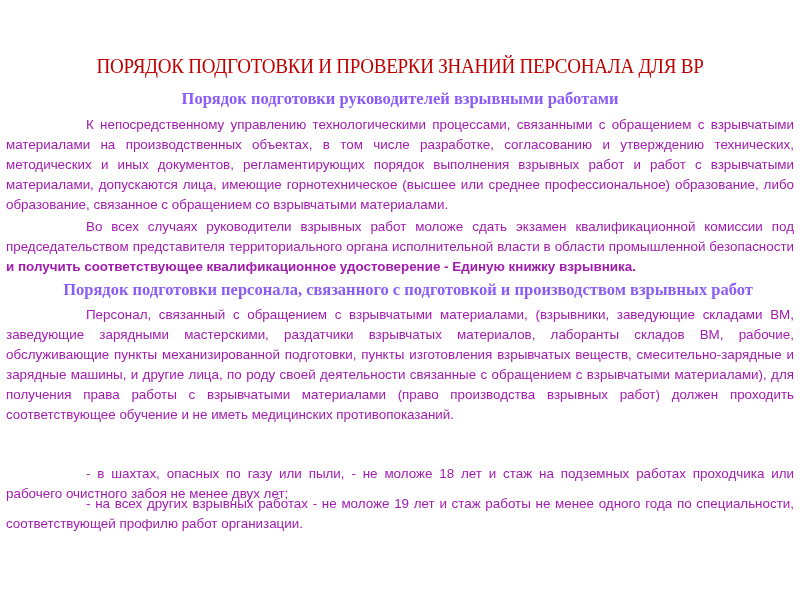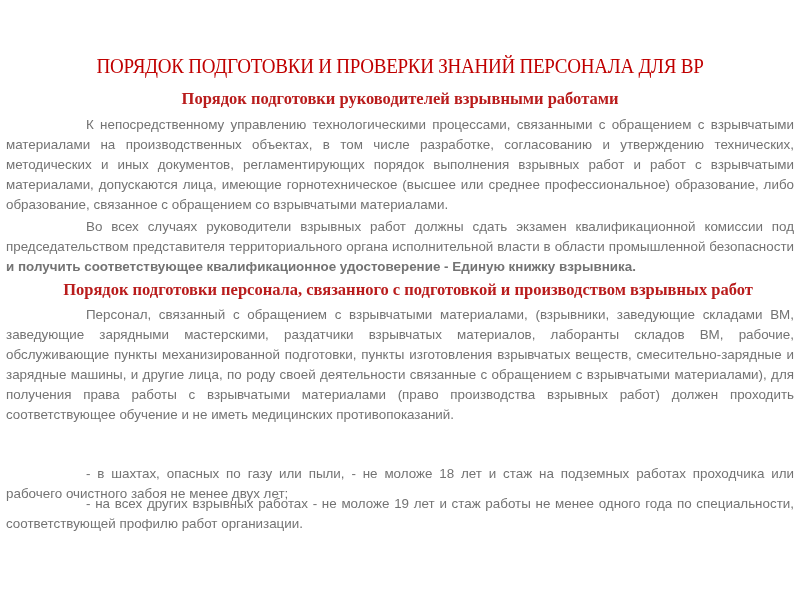--- a/index.html
+++ b/index.html
@@ -17,30 +17,30 @@
       font-family: "Liberation Serif", serif;
       font-size: 20.5px; color: #c00000;
       letter-spacing: -0.3px;
       transform: scaleX(0.93);
       transform-origin: center;
     }
     .subheading {
       position: absolute; left: 0; width: 800px;
       text-align: center;
       font-family: "Liberation Serif", serif;
-      font-weight: bold; font-size: 16.5px; color: #b91c1c;
+      font-weight: bold; font-size: 16.5px; color: #8b5cf6;
     }
     .sub1 { top: 89px; }
     .sub2 { top: 280px; padding-left: 8px; }
     .para {
       position: absolute; left: 6px; width: 788px;
       font-family: "Liberation Sans", sans-serif;
       font-size: 13.4px; line-height: 20px;
       text-align: justify;
-      color: #737373;
+      color: #a21caf;
     }
     .para .indent { display: inline-block; width: 80px; }
     .p1 { top: 115px; }
     .p2 { top: 217px; }
     .p3 { top: 305px; }
     .p4 { top: 424px; }
     .p5 { top: 464px; }
     .p6 { top: 494px; }
     .bold { font-weight: bold; }
     .ul { text-decoration: underline; font-weight: bold; }
@@ -52,21 +52,21 @@
 
   <div class="title">ПОРЯДОК ПОДГОТОВКИ И ПРОВЕРКИ ЗНАНИЙ ПЕРСОНАЛА ДЛЯ ВР</div>
 
   <div class="subheading sub1">Порядок подготовки руководителей взрывными работами</div>
 
   <div class="para p1">
     <span class="indent"></span><span>К непосредственному управлению технологическими процессами, связанными с обращением с взрывчатыми материалами на производственных объектах, в том числе разработке, согласованию и утверждению технических, методических и иных документов, регламентирующих порядок выполнения взрывных работ и работ с взрывчатыми материалами, допускаются лица, имеющие горнотехническое (высшее или среднее профессиональное) образование, либо образование, связанное с обращением со взрывчатыми материалами.</span>
   </div>
 
   <div class="para p2">
-    <span class="indent"></span><span>Во всех случаях руководители взрывных работ должны сдать экзамен квалификационной комиссии под председательством представителя территориального органа исполнительной власти в области промышленной безопасности </span><span class="bold">и получить соответствующее квалификационное удостоверение - Единую книжку взрывника.</span>
+    <span class="indent"></span><span>Во всех случаях руководители взрывных работ моложе сдать экзамен квалификационной комиссии под председательством представителя территориального органа исполнительной власти в области промышленной безопасности </span><span class="bold">и получить соответствующее квалификационное удостоверение - Единую книжку взрывника.</span>
   </div>
 
   <div class="subheading sub2">Порядок подготовки персонала, связанного с подготовкой  и производством взрывных работ</div>
 
   <div class="para p3">
     <span class="indent"></span><span>Персонал, связанный с обращением с взрывчатыми материалами, (взрывники, заведующие складами ВМ, заведующие зарядными мастерскими, раздатчики взрывчатых материалов, лаборанты складов ВМ, рабочие, обслуживающие пункты механизированной подготовки, пункты изготовления взрывчатых веществ, смесительно-зарядные и зарядные машины, и другие лица, по роду своей деятельности связанные с обращением с взрывчатыми материалами), для получения права работы с взрывчатыми материалами (право производства взрывных работ) должен проходить соответствующее обучение и не иметь медицинских противопоказаний.</span>
   </div>
 
 
   <div class="para p5">

